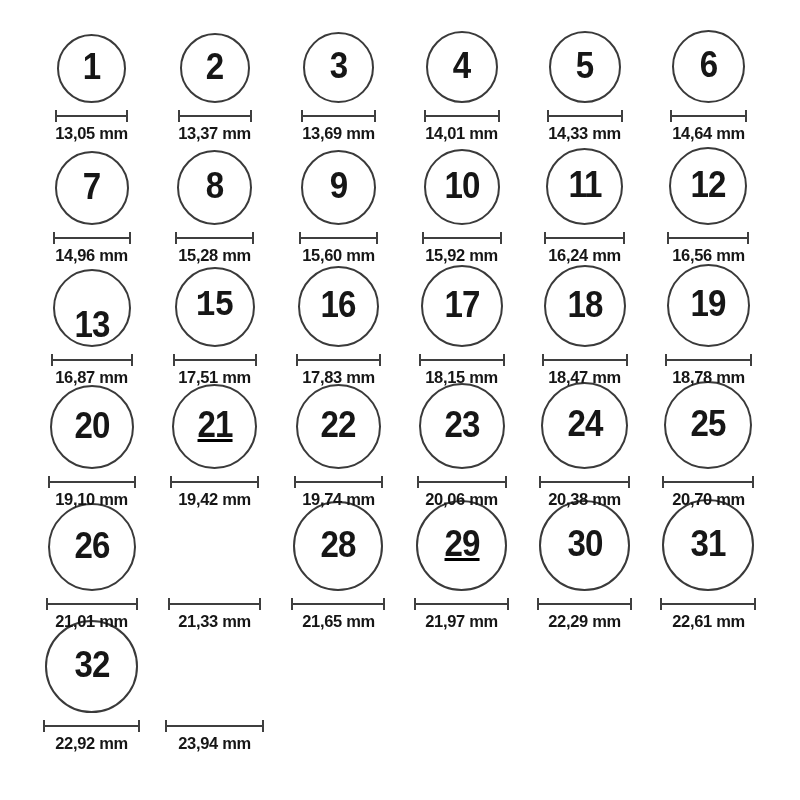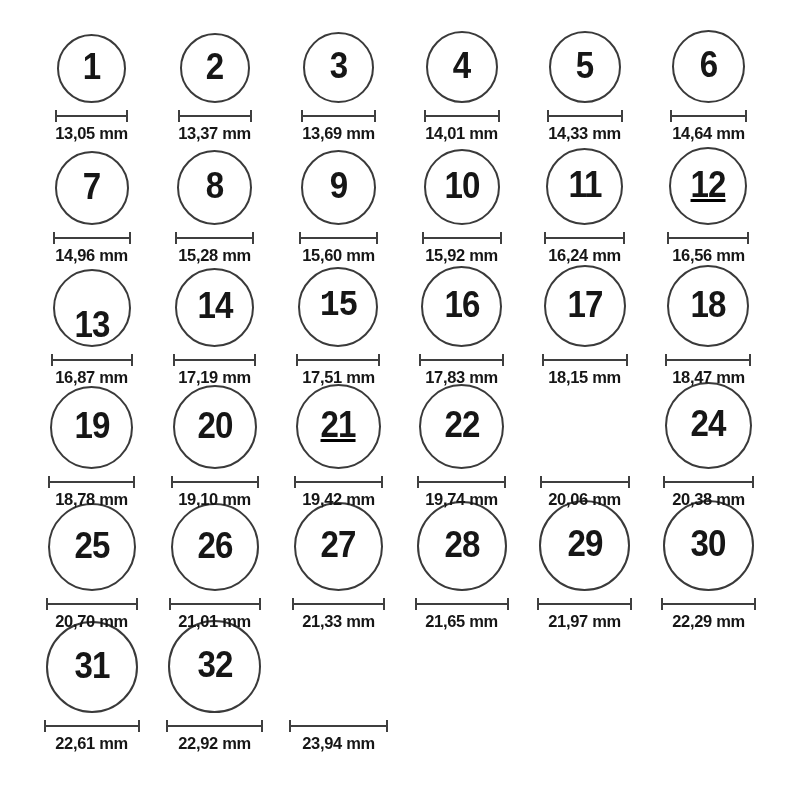--- a/index.html
+++ b/index.html
@@ -160,42 +160,35 @@
 
   <div class="size-cell">
     <div class="ring-circle" style="width: 77px; height: 77px;">
       <span class="ring-number">11</span>
     </div>
     <div class="measure-line" style="width: 77px;"></div>
     <div class="diameter-label">16,24 mm</div>
   </div>
 
   <div class="size-cell">
-    <div class="ring-circle" style="width: 78px; height: 78px; text-decoration: underline;">
+    <div class="ring-circle" style="width: 78px; height: 78px;">
       <span class="ring-number">12</span>
     </div>
     <div class="measure-line" style="width: 78px;"></div>
     <div class="diameter-label">16,56 mm</div>
   </div>
 
   <div class="size-cell">
     <div class="ring-circle" style="width: 78px; height: 78px; align-items: flex-end;">
       <span class="ring-number">13</span>
     </div>
     <div class="measure-line" style="width: 78px;"></div>
     <div class="diameter-label">16,87 mm</div>
   </div>
 
-  <div class="size-cell">
-    <div class="ring-circle" style="width: 79px; height: 79px;">
-      <span class="ring-number">14</span>
-    </div>
-    <div class="measure-line" style="width: 79px;"></div>
-    <div class="diameter-label">17,19 mm</div>
-  </div>
 
   <div class="size-cell">
     <div class="ring-circle" style="width: 80px; height: 80px; font-family: Liberation Mono, monospace;">
       <span class="ring-number">15</span>
     </div>
     <div class="measure-line" style="width: 80px;"></div>
     <div class="diameter-label">17,51 mm</div>
   </div>
 
   <div class="size-cell">
@@ -248,20 +241,23 @@
 
   <div class="size-cell">
     <div class="ring-circle" style="width: 85px; height: 85px; text-align: center;">
       <span class="ring-number">22</span>
     </div>
     <div class="measure-line" style="width: 85px;"></div>
     <div class="diameter-label">19,74 mm</div>
   </div>
 
   <div class="size-cell">
+    <div class="ring-circle" style="width: 86px; height: 86px;">
+      <span class="ring-number">23</span>
+    </div>
     <div class="measure-line" style="width: 86px;"></div>
     <div class="diameter-label">20,06 mm</div>
   </div>
 
   <div class="size-cell">
     <div class="ring-circle" style="width: 87px; height: 87px;">
       <span class="ring-number">24</span>
     </div>
     <div class="measure-line" style="width: 87px;"></div>
     <div class="diameter-label">20,38 mm</div>
@@ -277,37 +273,34 @@
 
   <div class="size-cell">
     <div class="ring-circle" style="width: 88px; height: 88px;">
       <span class="ring-number">26</span>
     </div>
     <div class="measure-line" style="width: 88px;"></div>
     <div class="diameter-label">21,01 mm</div>
   </div>
 
   <div class="size-cell">
-    <div class="ring-circle" style="width: 89px; height: 89px;">
-      <span class="ring-number">27</span>
-    </div>
     <div class="measure-line" style="width: 89px;"></div>
     <div class="diameter-label">21,33 mm</div>
   </div>
 
   <div class="size-cell">
     <div class="ring-circle" style="width: 90px; height: 90px;">
       <span class="ring-number">28</span>
     </div>
     <div class="measure-line" style="width: 90px;"></div>
     <div class="diameter-label">21,65 mm</div>
   </div>
 
   <div class="size-cell">
-    <div class="ring-circle" style="width: 91px; height: 91px;">
+    <div class="ring-circle" style="width: 91px; height: 91px; text-decoration: underline;">
       <span class="ring-number">29</span>
     </div>
     <div class="measure-line" style="width: 91px;"></div>
     <div class="diameter-label">21,97 mm</div>
   </div>
 
   <div class="size-cell">
     <div class="ring-circle" style="width: 91px; height: 91px;">
       <span class="ring-number">30</span>
     </div>

